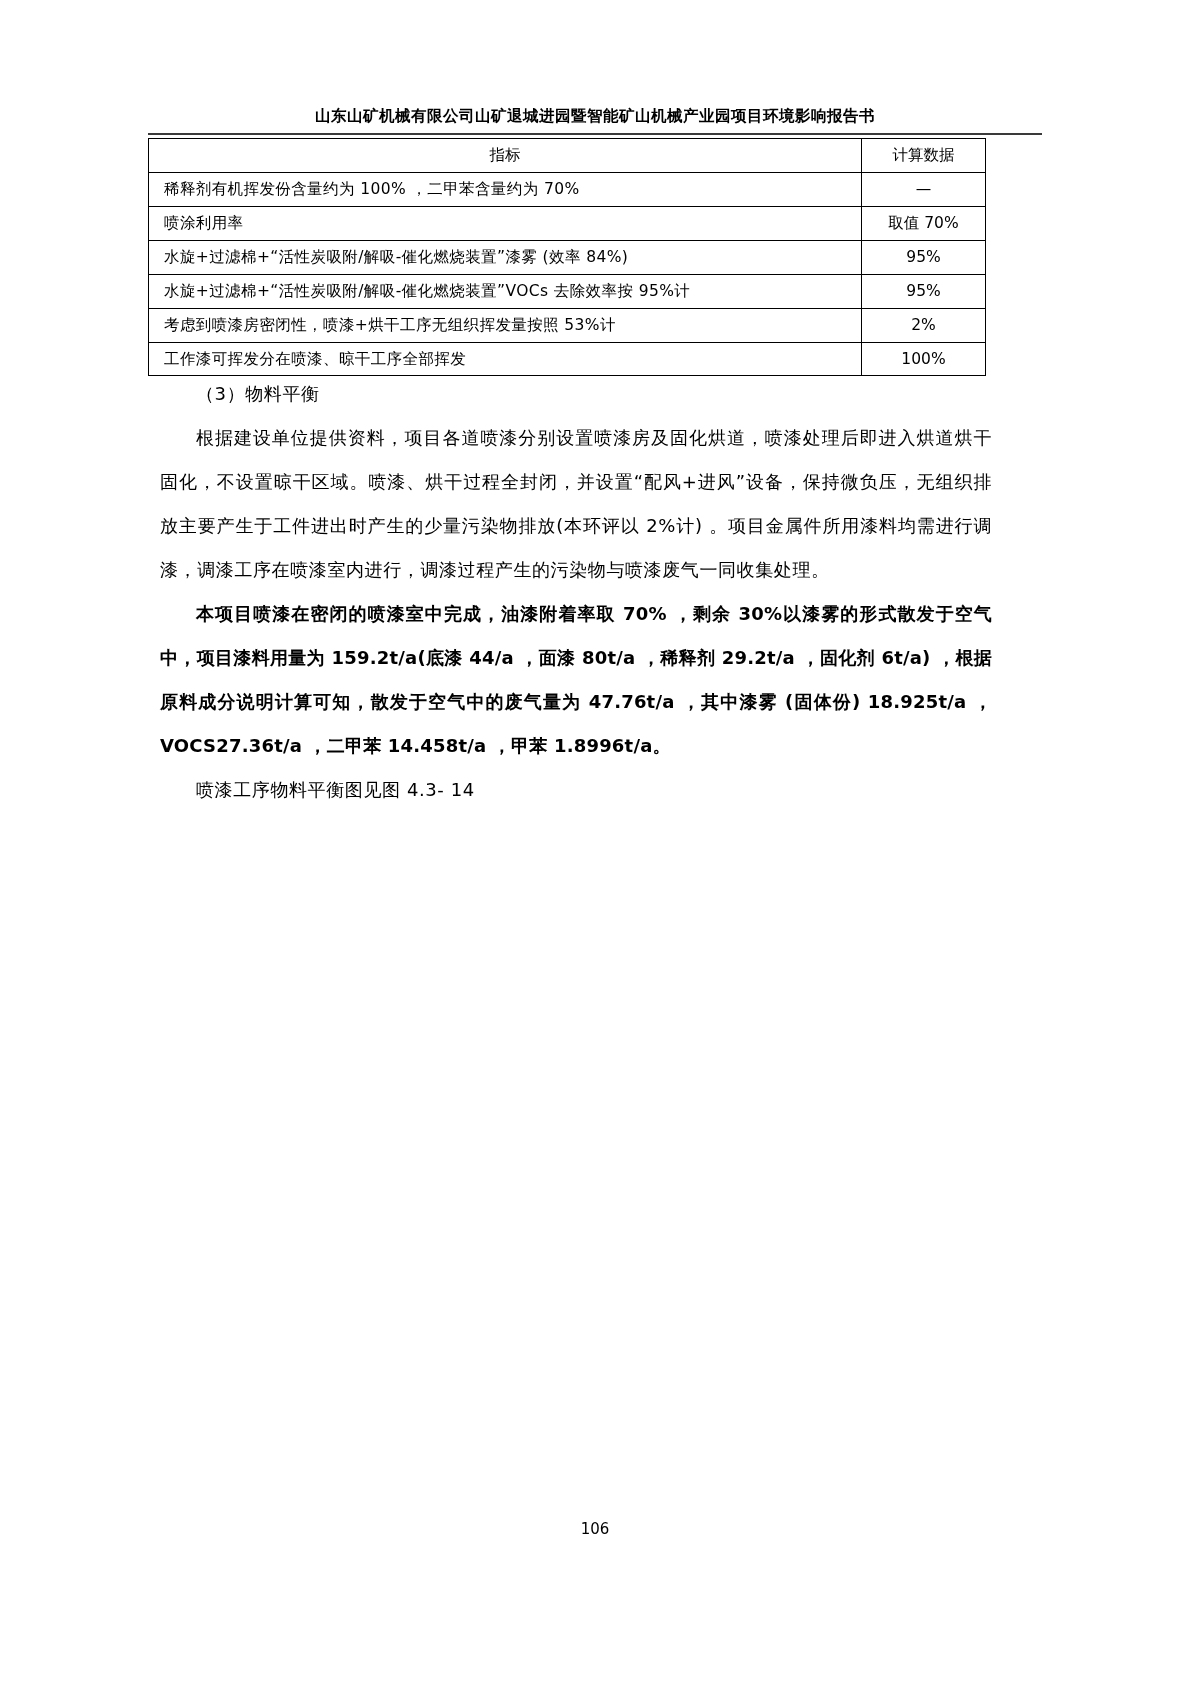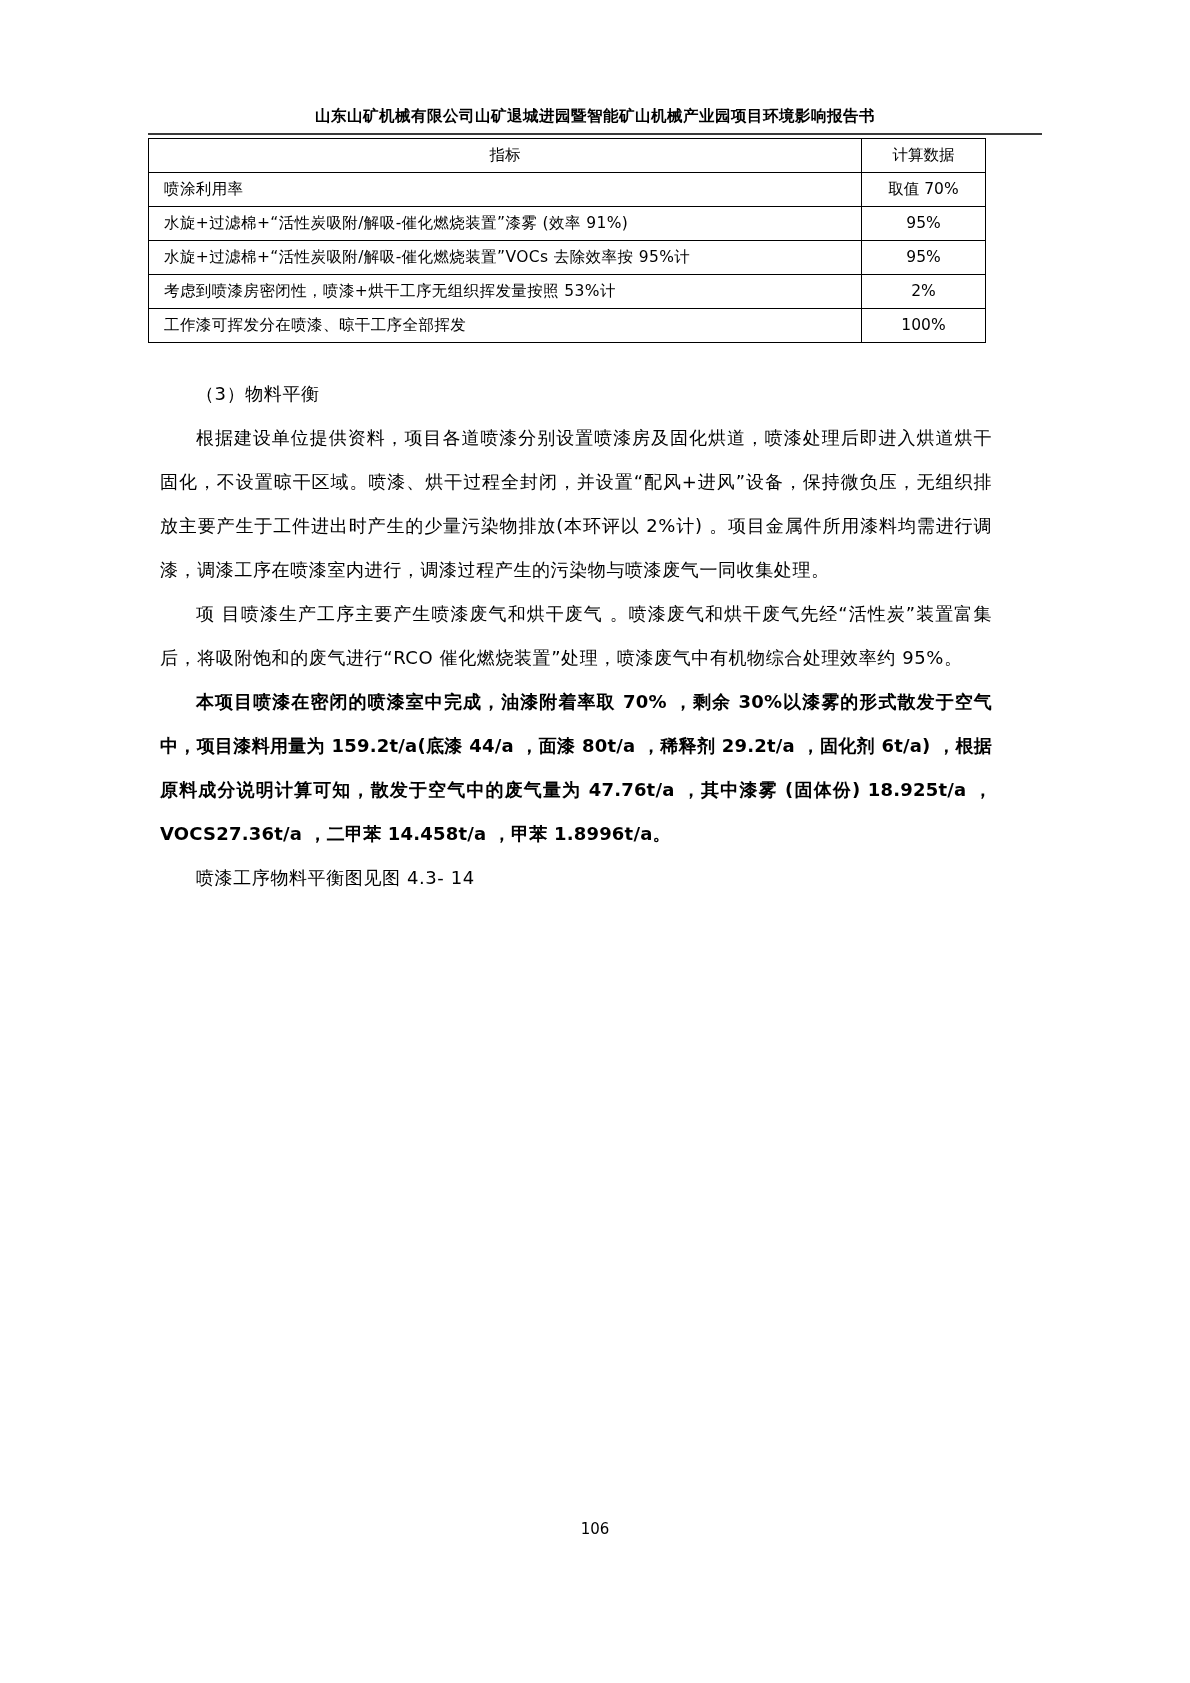--- a/index.html
+++ b/index.html
@@ -109,45 +109,48 @@
 
   <table class="data">
     <thead>
       <tr>
         <th class="col-head-1">指标</th>
         <th class="value">计算数据</th>
       </tr>
     </thead>
     <tbody>
       <tr>
+        <td class="label">稀释剂有机挥发份含量约为 100% ，二甲苯含量约为 70%</td>
+        <td class="value">—</td>
+      </tr>
+      <tr>
         <td class="label">喷涂利用率</td>
         <td class="value">取值 70%</td>
       </tr>
       <tr>
-        <td class="label">水旋+过滤棉+“活性炭吸附/解吸-催化燃烧装置”漆雾 (效率 91%)</td>
+        <td class="label">水旋+过滤棉+“活性炭吸附/解吸-催化燃烧装置”漆雾 (效率 84%)</td>
         <td class="value">95%</td>
       </tr>
       <tr>
         <td class="label">水旋+过滤棉+“活性炭吸附/解吸-催化燃烧装置”VOCs 去除效率按 95%计</td>
         <td class="value">95%</td>
       </tr>
       <tr>
         <td class="label">考虑到喷漆房密闭性，喷漆+烘干工序无组织挥发量按照 53%计</td>
         <td class="value">2%</td>
       </tr>
       <tr>
         <td class="label">工作漆可挥发分在喷漆、晾干工序全部挥发</td>
         <td class="value">100%</td>
       </tr>
     </tbody>
   </table>
 
   <div class="body-text">
     <p class="para">（3）物料平衡</p>
     <p class="para">根据建设单位提供资料，项目各道喷漆分别设置喷漆房及固化烘道，喷漆处理后即进入烘道烘干固化，不设置晾干区域。喷漆、烘干过程全封闭，并设置“配风+进风”设备，保持微负压，无组织排放主要产生于工件进出时产生的少量污染物排放(本环评以 2%计) 。项目金属件所用漆料均需进行调漆，调漆工序在喷漆室内进行，调漆过程产生的污染物与喷漆废气一同收集处理。</p>
-    <p class="para">项 目喷漆生产工序主要产生喷漆废气和烘干废气 。喷漆废气和烘干废气先经“活性炭”装置富集后，将吸附饱和的废气进行“RCO 催化燃烧装置”处理，喷漆废气中有机物综合处理效率约 95%。</p>
     <p class="para tight">本项目喷漆在密闭的喷漆室中完成，油漆附着率取 70% ，剩余 30%以漆雾的形式散发于空气中，项目漆料用量为 159.2t/a(底漆 44/a ，面漆 80t/a ，稀释剂 29.2t/a ，固化剂 6t/a) ，根据原料成分说明计算可知，散发于空气中的废气量为 47.76t/a ，其中漆雾 (固体份) 18.925t/a ，VOCS27.36t/a ，二甲苯 14.458t/a ，甲苯 1.8996t/a。</p>
     <p class="para">喷漆工序物料平衡图见图 4.3- 14</p>
   </div>
 
   <div class="page-number">106</div>
 
 </div>
 
 </body></html>

